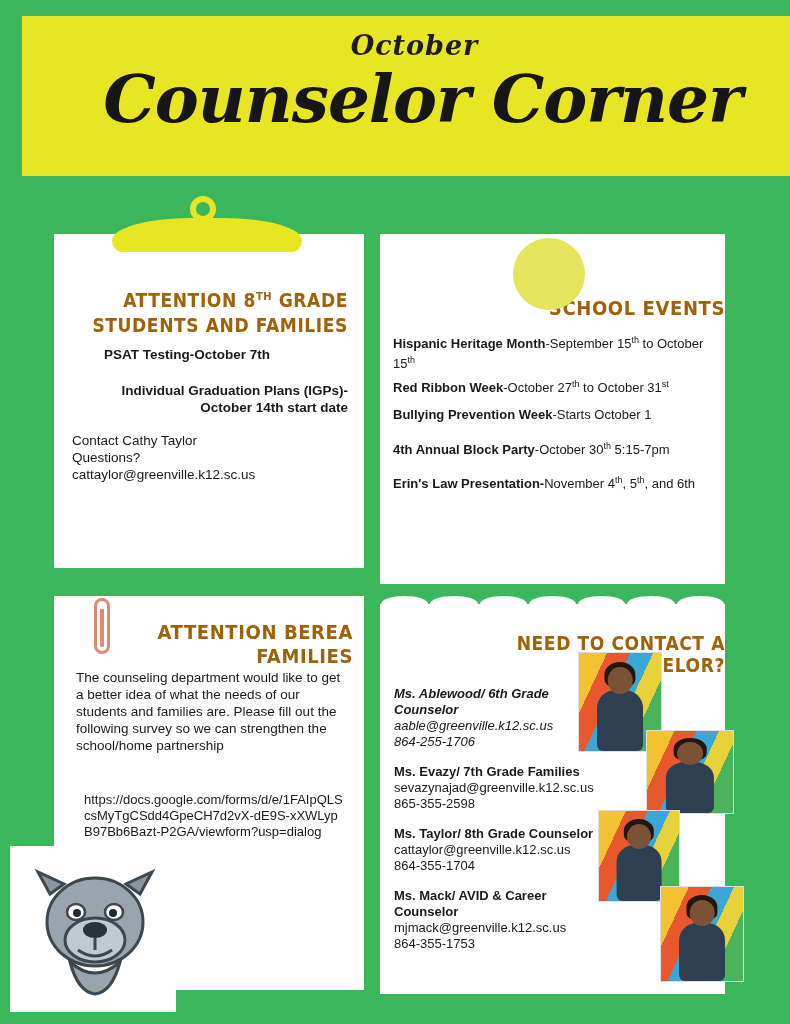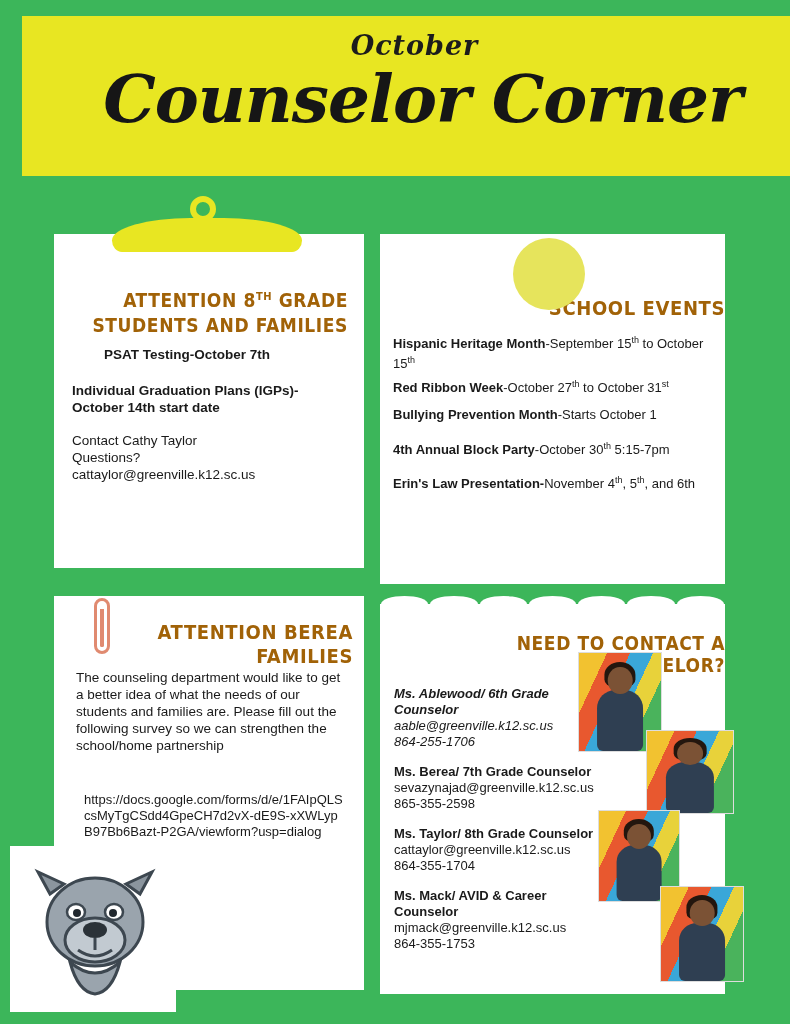--- a/index.html
+++ b/index.html
@@ -142,20 +142,21 @@
     width: 276px;
     font-weight: bold;
     margin-left: 32px;
   }
   #igp {
     position: absolute;
     left: 18px;
     top: 148px;
     width: 276px;
     font-weight: bold;
+    text-align: right;
   }
   #questions {
     position: absolute;
     left: 18px;
     top: 198px;
     width: 284px;
   }
 
   
   #card-events .card-heading {
@@ -377,21 +378,21 @@
 
     <div class="event-line" id="ev0">
       <span class="ev-name">Hispanic Heritage Month</span><span>-September 15</span><sup>th</sup><span> to October 15</span><sup>th</sup>
     </div>
 
     <div class="event-line" id="ev1">
       <span class="ev-name">Red Ribbon Week</span><span>-October 27</span><sup>th</sup><span> to October 31</span><sup>st</sup>
     </div>
 
     <div class="event-line" id="ev2">
-      <span class="ev-name">Bullying Prevention Month</span><span>-Starts October 1</span>
+      <span class="ev-name">Bullying Prevention Week</span><span>-Starts October 1</span>
     </div>
 
     <div class="event-line" id="ev3">
       <span class="ev-name">4th Annual Block Party</span><span>-October 30</span><sup>th</sup><span>  5:15-7pm</span>
     </div>
 
     <div class="event-line" id="ev4">
       <span class="ev-name">Erin's Law Presentation-</span><span>November 4</span><sup>th</sup><span>, 5</span><sup>th</sup><span>, and 6th</span>
     </div>
   </div>
@@ -434,21 +435,21 @@
   <div class="card" id="card-contact">
     <div class="card-heading">Need to Contact a Counselor?</div>
 
     <div class="counselor" id="c0">
       <div class="c-name">Ms. Ablewood/ 6th Grade Counselor</div>
       <div>aable@greenville.k12.sc.us</div>
       <div>864-255-1706</div>
     </div>
 
     <div class="counselor" id="c1">
-      <div class="c-name">Ms. Berea/ 7th Grade Counselor</div>
+      <div class="c-name">Ms. Evazy/ 7th Grade Families</div>
       <div>sevazynajad@greenville.k12.sc.us</div>
       <div>865-355-2598</div>
     </div>
 
     <div class="counselor" id="c2">
       <div class="c-name">Ms. Taylor/ 8th Grade Counselor</div>
       <div>cattaylor@greenville.k12.sc.us</div>
       <div>864-355-1704</div>
     </div>
 

